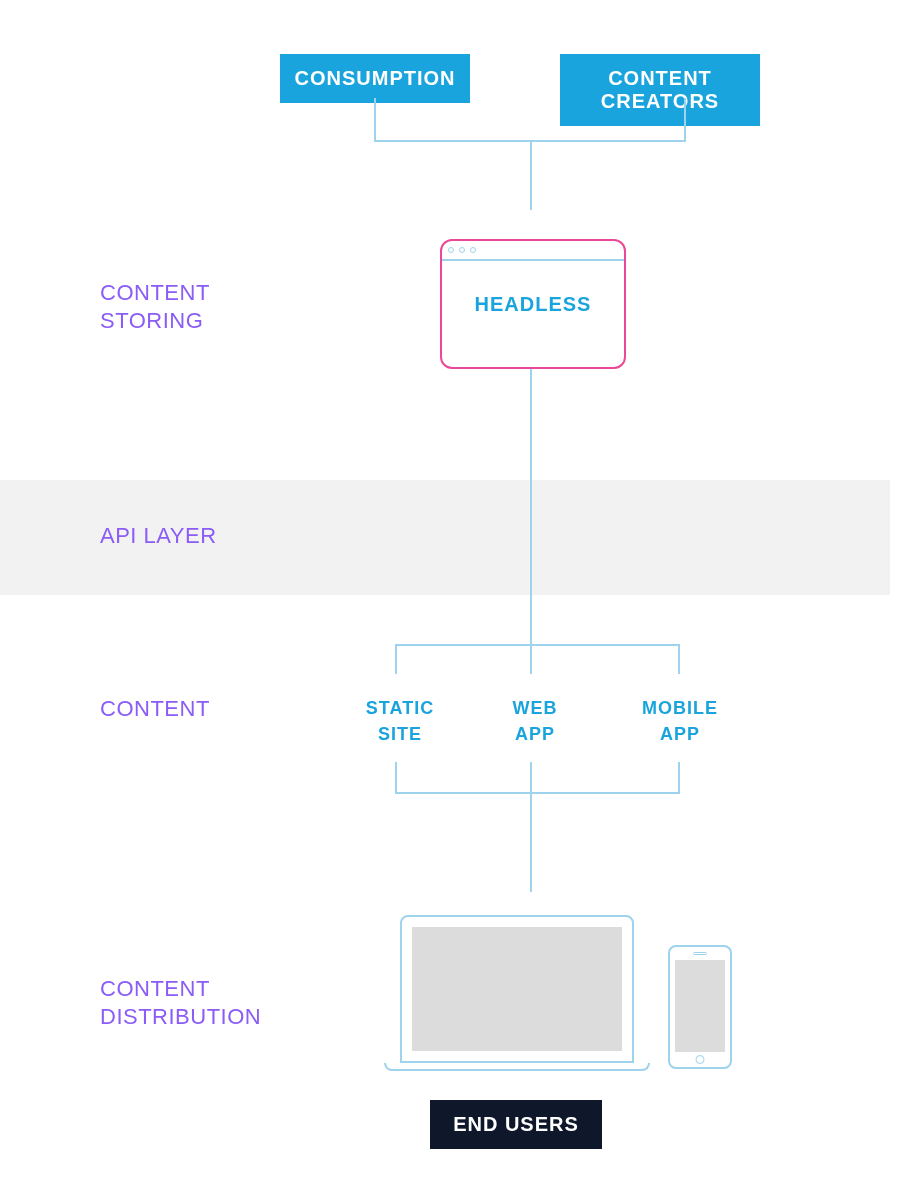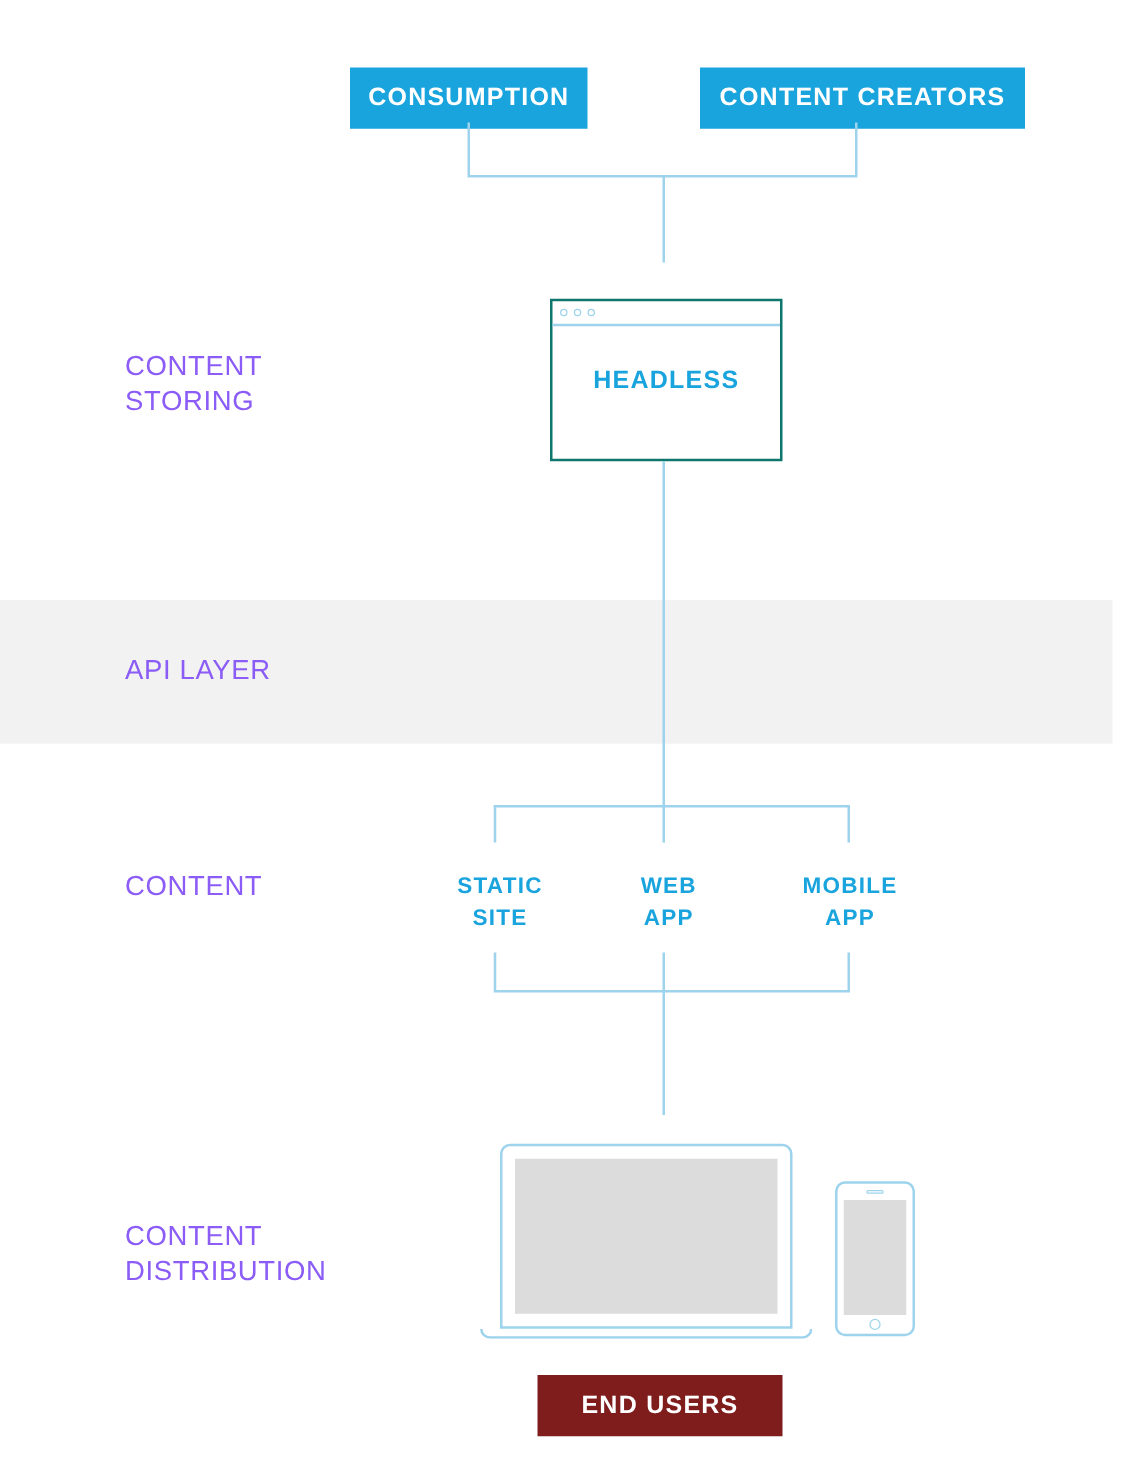--- a/index.html
+++ b/index.html
@@ -19,37 +19,37 @@
     position: absolute;
     background: #1aa4dd;
     color: #ffffff;
     font-weight: 700;
     font-size: 20px;
     letter-spacing: 1px;
     text-align: center;
     padding: 13px 0;
   }
   #persona-left  { left: 280px; top: 54px; width: 190px; }
-  #persona-right { left: 560px; top: 54px; width: 260px; }
+  #persona-right { left: 560px; top: 54px; width: 200px; }
 
   
   .line { position:absolute; background:#9dd3ec; }
   
   #stem-dev   { left: 374px; top: 98px;  width:2px; height:42px; }
   #stem-cre   { left: 684px; top: 98px;  width:2px; height:42px; }
   #bar-top    { left: 374px; top: 140px; width:312px; height:2px; }
   #stem-top   { left: 530px; top: 140px; width:2px; height:70px;  }
 
   
   .cms-window {
     position:absolute;
     left: 440px; top: 239px;
     width: 186px; height: 130px;
-    border: 2px solid #0f766e;
-    border-radius: 0;
+    border: 2px solid #ec4899;
+    border-radius: 12px;
   }
   .cms-titlebar {
     height: 20px;
     border-bottom: 2px solid #9dd3ec;
     display:flex; align-items:center; padding-left:6px; gap:5px;
   }
   .dot { width:6px; height:6px; border-radius:50%; border:1.5px solid #9dd3ec; }
   .cms-label {
     position:absolute; left:0; right:0; top:50px;
     text-align:center;
@@ -154,22 +154,22 @@
   }
   .phone-home {
     position:absolute; bottom:3px; left:50%; transform:translateX(-50%);
     width:9px; height:9px; border:1.5px solid #9dd3ec; border-radius:50%;
   }
 
   
   .endusers {
     position:absolute;
     left:430px; top:1100px;
-    width:196px;
-    background:#7f1d1d;
+    width:172px;
+    background:#0f172a;
     color:#fff;
     text-align:center;
     font-weight:700;
     font-size:20px;
     letter-spacing:1px;
     padding:13px 0;
   }
 </style>
 </head>
 <body>

